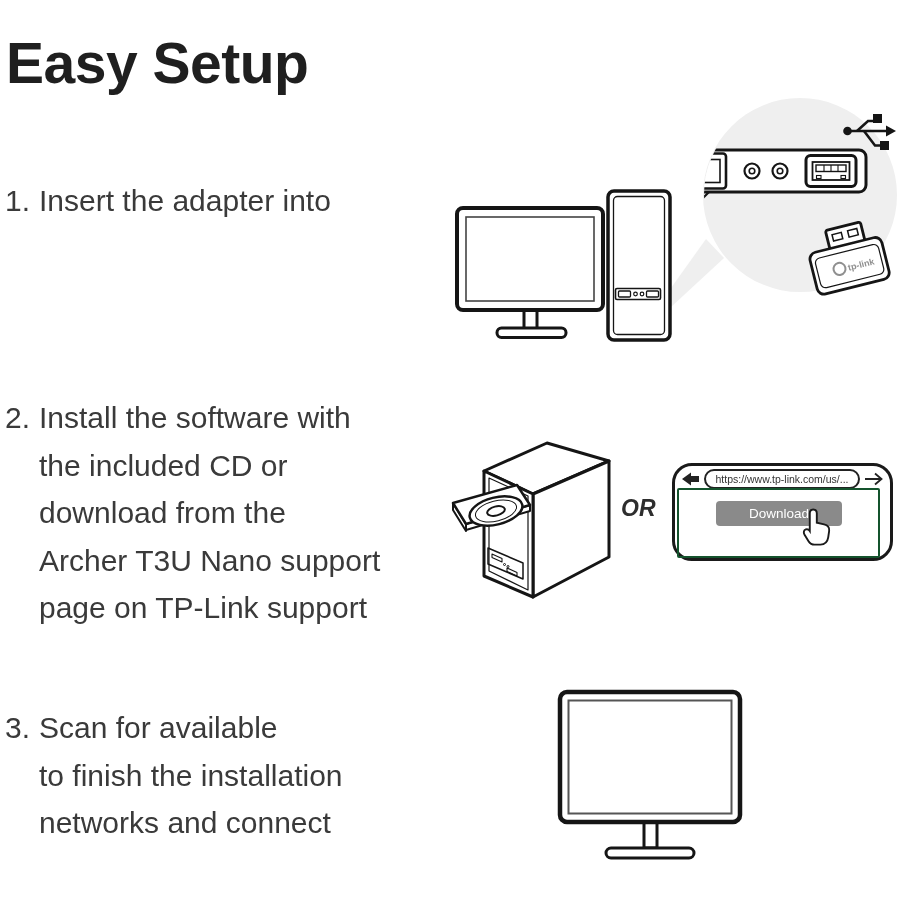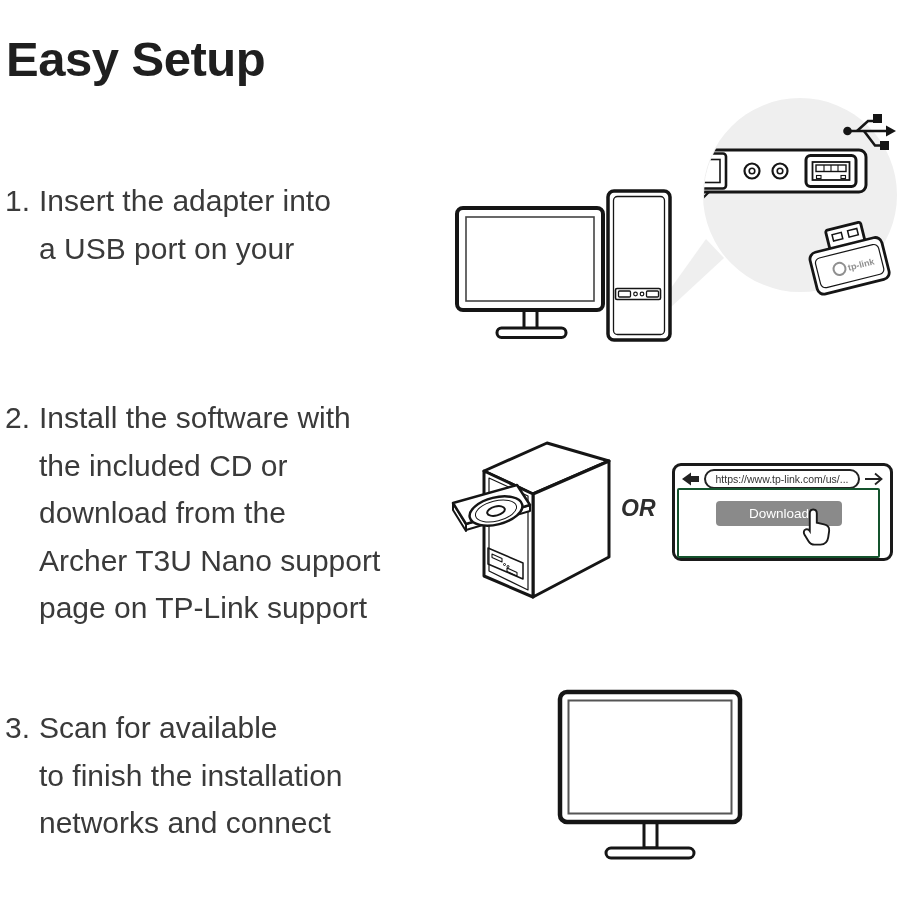--- a/index.html
+++ b/index.html
@@ -1,33 +1,33 @@
 <!DOCTYPE html>
 <html><head>
 <meta charset="utf-8">
 <style>
   html,body{margin:0;padding:0;background:#fff;}
   body{width:900px;height:900px;position:relative;overflow:hidden;
        font-family:"Liberation Sans","DejaVu Sans",sans-serif;}
   .page{position:absolute;inset:0;}
-  .title{position:absolute;left:6px;top:35px;margin:0;font-size:49px;font-weight:600;
+  .title{position:absolute;left:6px;top:35px;margin:0;font-size:57px;font-weight:600;
          color:#1f1f1f;letter-spacing:-0.5px;line-height:1;}
   .step{position:absolute;left:5px;display:flex;color:#3a3a3a;font-size:30px;
         line-height:47.5px;font-weight:400;}
   .step .num{width:34px;flex:none;}
   #step1{top:177px}
   #step2{top:394px}
   #step3{top:704px}
   .illus{position:absolute;}
   #illus1{left:440px;top:90px;width:460px;height:285px;}
   #illus2{left:440px;top:430px;width:220px;height:190px;}
   #illus3{left:552px;top:685px;width:200px;height:175px;}
   .or{position:absolute;left:621px;top:495px;font-size:23px;font-weight:700;color:#2e2e2e;font-style:italic;}
   .browser{position:absolute;left:672px;top:463px;width:221px;height:98px;background:#fff;
-           border:3px solid #1a1a1a;border-radius:9px;box-sizing:border-box;}
+           border:3px solid #1a1a1a;border-radius:20px;box-sizing:border-box;}
   .b-top{position:absolute;left:0;top:3px;right:0;height:20px;display:flex;
          align-items:center;gap:5px;padding:0 7px;}
   .url{flex:1;height:20px;border:2px solid #222;border-radius:11px;box-sizing:border-box;
        display:flex;align-items:center;justify-content:center;font-size:10.5px;color:#333;
        white-space:nowrap;overflow:hidden;background:#fff;}
   .b-content{position:absolute;left:2px;top:22px;width:199px;height:66px;
              border:2px solid #14532d;border-radius:2px;}
   .dl-btn{position:absolute;left:37px;top:11px;width:126px;height:25px;background:#8a8a8a;
           border-radius:4px;color:#fff;font-size:13.5px;display:flex;align-items:center;
           justify-content:center;}
@@ -37,21 +37,20 @@
 <body>
 
 <div class="page">
 
   <h1 class="title">Easy Setup</h1>
 
   <div class="step" id="step1">
     <div class="num">1.</div>
     <div class="lines">
       <div>Insert the adapter into</div>
-      <div>a USB port on your</div>
     </div>
   </div>
 
   <div class="step" id="step2">
     <div class="num">2.</div>
     <div class="lines">
       <div>Install the software with</div>
       <div>the included CD or</div>
       <div>download from the</div>
       <div>Archer T3U Nano support</div>

